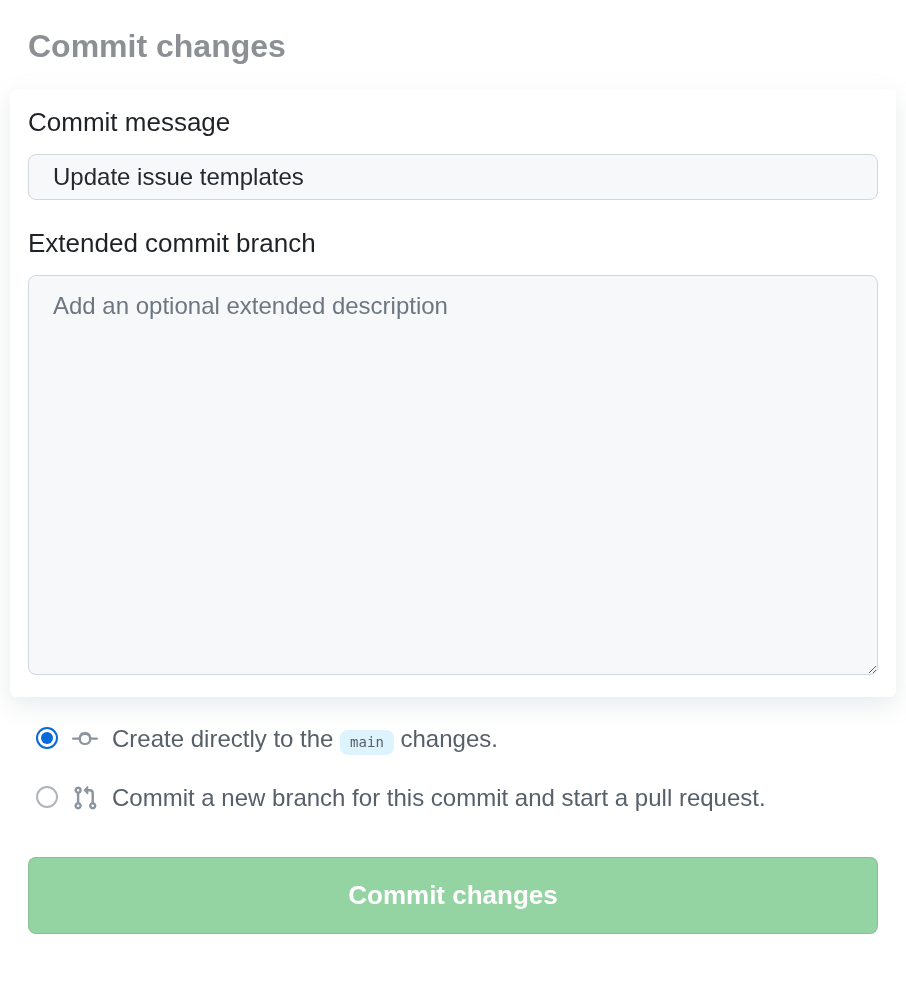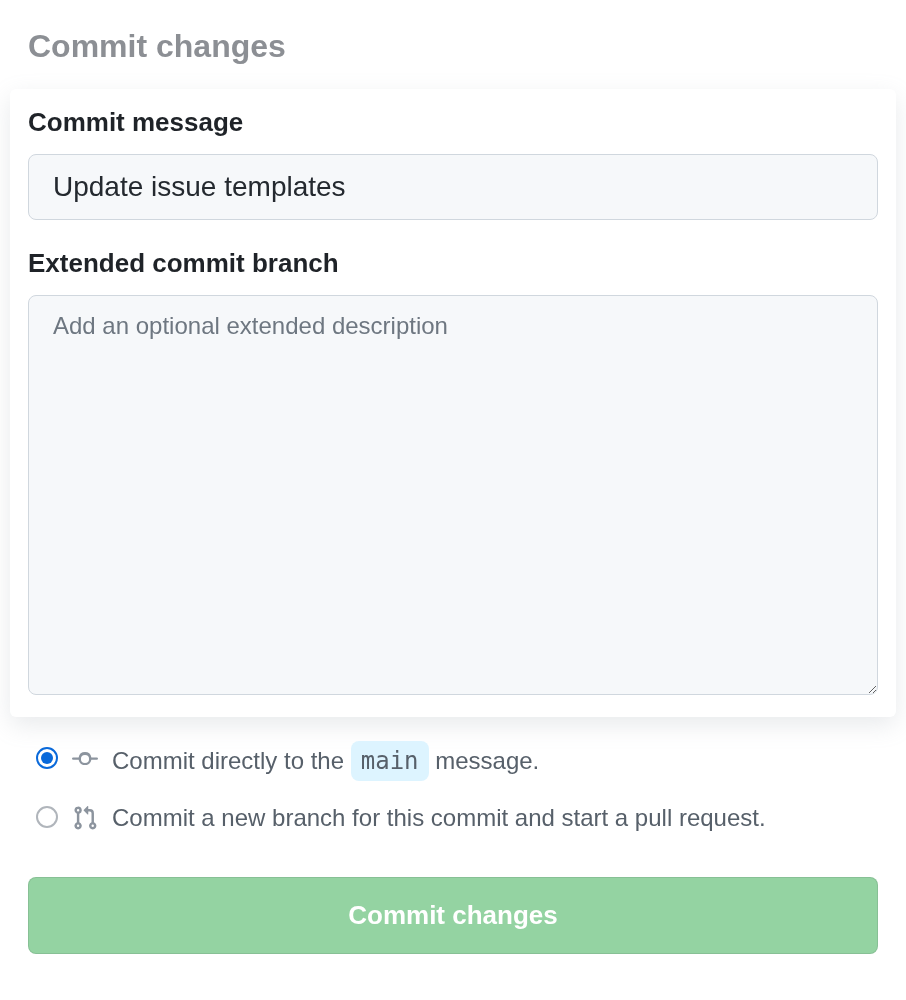--- a/index.html
+++ b/index.html
@@ -24,29 +24,29 @@
     padding: 0;
     margin-left: -18px;
     margin-right: -18px;
     margin-bottom: 24px;
   }
   .card-inner {
     padding: 18px;
   }
   .field-label {
     font-size: 26px;
-    font-weight: 700;
+    font-weight: 400;
     color: #1f2328;
     margin-bottom: 16px;
     display: block;
   }
   .text-input {
     width: 100%;
-    font-size: 28px;
-    padding: 16px 24px;
+    font-size: 24px;
+    padding: 8px 24px;
     background: #f6f8fa;
     border: 1px solid #d0d7de;
     border-radius: 8px;
     color: #24292f;
     font-family: inherit;
     margin-bottom: 28px;
   }
   .textarea-input {
     width: 100%;
     font-size: 24px;
@@ -103,21 +103,21 @@
     color: #8c949e;
   }
   .opt-text {
     flex: 1;
   }
   .branch-pill {
     display: inline-block;
     background: #ddf4ff;
     color: #57606a;
     font-family: ui-monospace, SFMono-Regular, "SF Mono", Menlo, Consolas, monospace;
-    font-size: 24px;
+    font-size: 14px;
     padding: 2px 10px;
     border-radius: 8px;
     vertical-align: baseline;
   }
   .bold { font-weight: 400; }
 
   .commit-btn {
     width: 100%;
     font-size: 26px;
     font-weight: 600;
@@ -150,23 +150,23 @@
 <div class="options">
 
   <div class="option-row">
     <span class="radio selected"></span>
     <span class="opt-icon">
       <svg width="26" height="26" viewBox="0 0 16 16" fill="currentColor">
         <path d="M11.93 8.5a4.002 4.002 0 0 1-7.86 0H.75a.75.75 0 0 1 0-1.5h3.32a4.002 4.002 0 0 1 7.86 0h3.32a.75.75 0 0 1 0 1.5ZM10.5 8a2.5 2.5 0 1 0-5 0 2.5 2.5 0 0 0 5 0Z"></path>
       </svg>
     </span>
     <span class="opt-text">
-      <span>Commit directly to the </span>
+      <span>Create directly to the </span>
       <span class="branch-pill">main</span>
-      <span> message.</span>
+      <span> changes.</span>
     </span>
   </div>
 
   <div class="option-row">
     <span class="radio"></span>
     <span class="opt-icon">
       <svg width="26" height="26" viewBox="0 0 16 16" fill="currentColor">
         <path d="M1.5 3.25a2.25 2.25 0 1 1 3 2.122v5.256a2.251 2.251 0 1 1-1.5 0V5.372A2.25 2.25 0 0 1 1.5 3.25Zm5.677-.177L9.573.677A.25.25 0 0 1 10 .854V2.5h1A2.5 2.5 0 0 1 13.5 5v5.628a2.251 2.251 0 1 1-1.5 0V5a1 1 0 0 0-1-1h-1v1.646a.25.25 0 0 1-.427.177L7.177 3.427a.25.25 0 0 1 0-.354ZM3.75 2.5a.75.75 0 1 0 0 1.5.75.75 0 0 0 0-1.5Zm0 9.5a.75.75 0 1 0 0 1.5.75.75 0 0 0 0-1.5Zm8.25.75a.75.75 0 1 0 1.5 0 .75.75 0 0 0-1.5 0Z"></path>
       </svg>
     </span>

